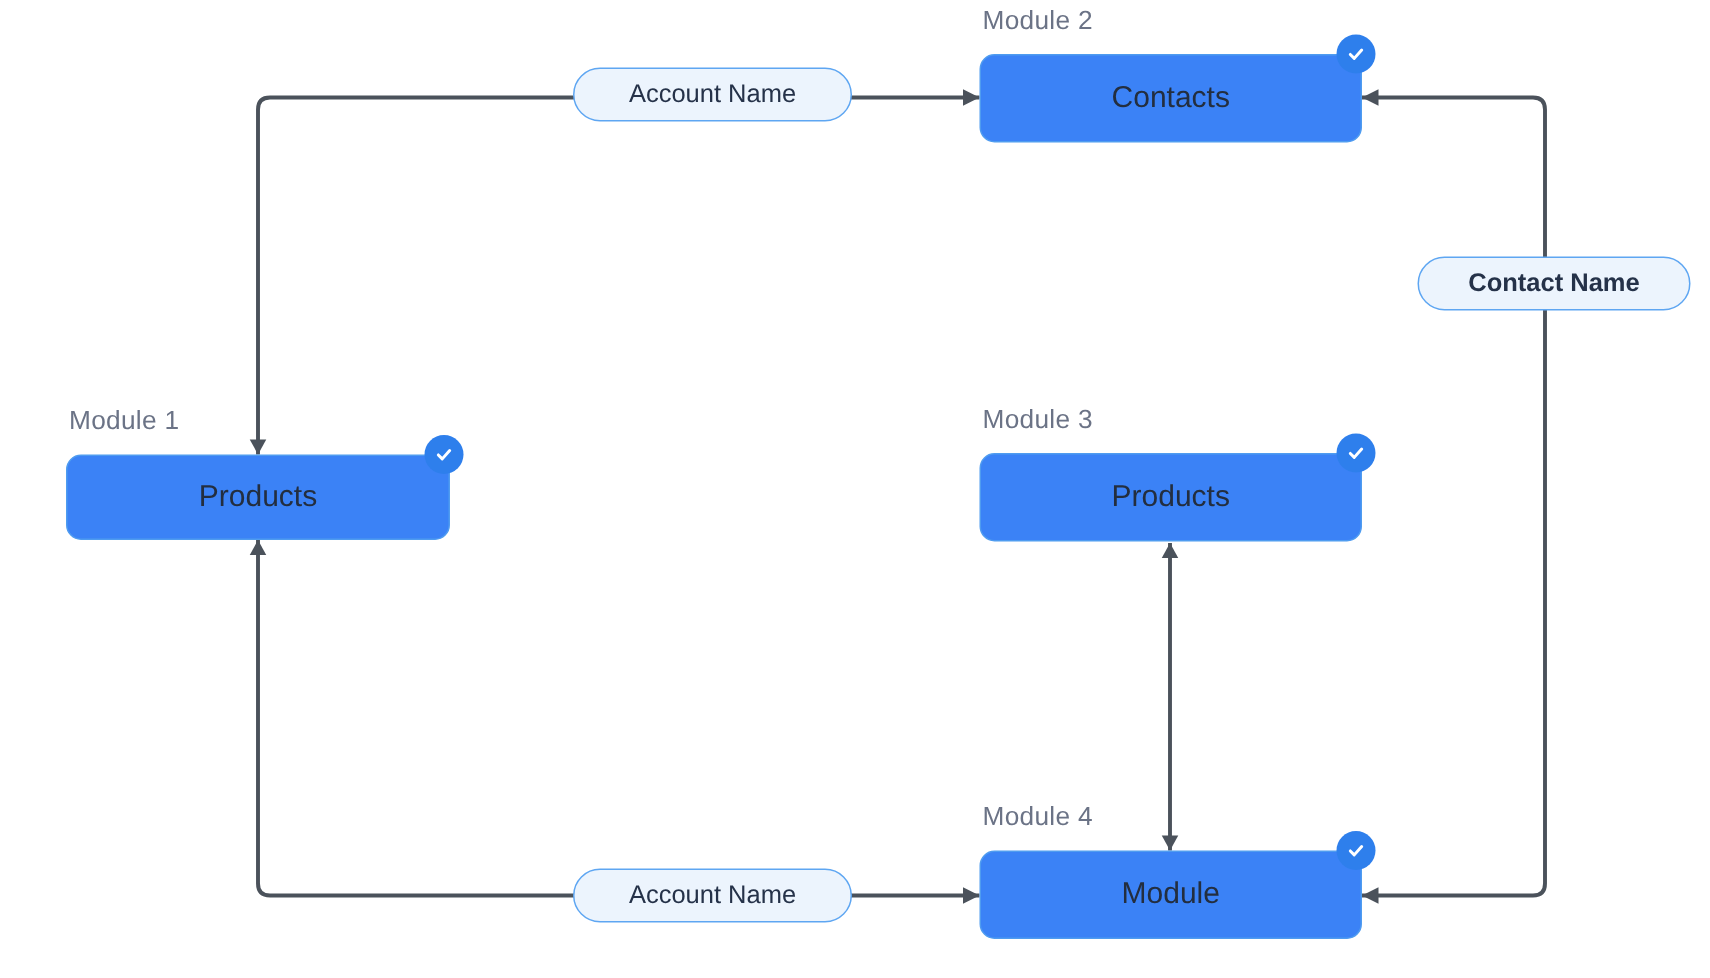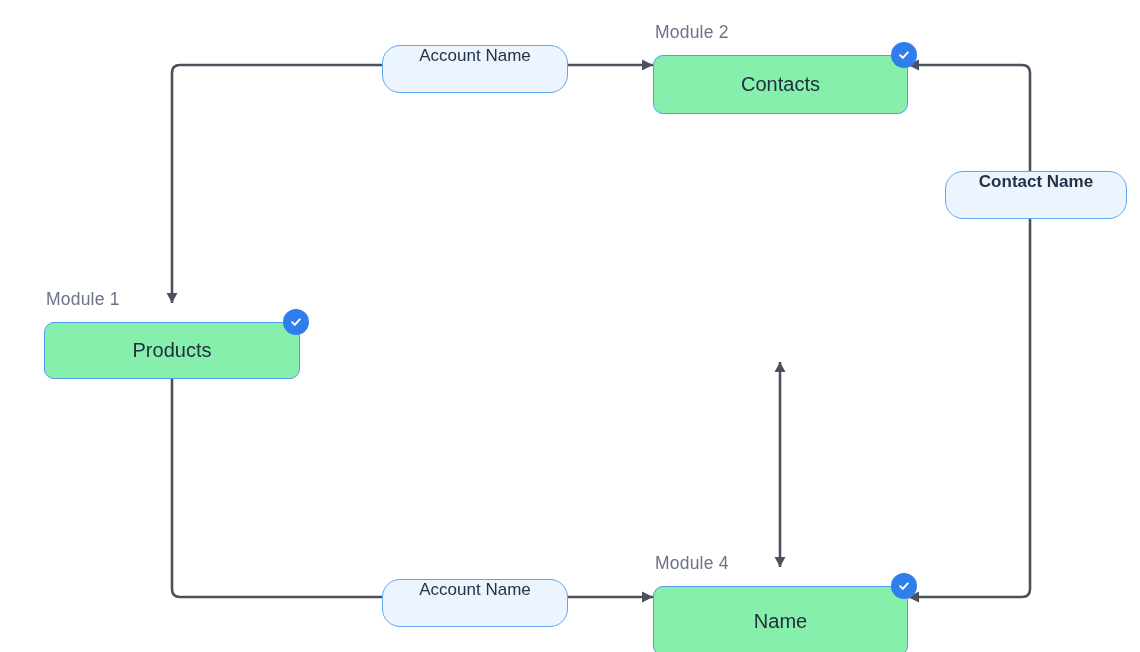--- a/index.html
+++ b/index.html
@@ -8,37 +8,37 @@
     position:relative;width:1140px;height:652px;background:#ffffff;overflow:hidden;
   }
   .connector-layer{position:absolute;left:0;top:0;width:1140px;height:652px;}
   .node{position:absolute;}
   .module-label{
     position:absolute;left:2px;top:-33px;
     font-size:17.5px;color:#6b7386;letter-spacing:.2px;white-space:nowrap;
   }
   .node-box{
     position:relative;box-sizing:border-box;width:100%;height:100%;
-    background:#86efac;border:1.6px solid #4f9cf0;border-radius:10px;
+    background:#3b82f6;border:1.6px solid #4f9cf0;border-radius:10px;
     display:flex;align-items:center;justify-content:center;
     font-size:20px;color:#232e3f;
   }
   .check-badge{
     position:absolute;top:-13px;right:-9px;width:26px;height:26px;
     background:#2e7fec;border-radius:50%;
     display:flex;align-items:center;justify-content:center;z-index:3;
   }
   .check-badge svg{display:block;}
   .pill{
-    position:absolute;box-sizing:border-box;height:48px;
+    position:absolute;box-sizing:border-box;height:36px;
     background:#ecf4fd;border:1.4px solid #5ea6f2;border-radius:18px;
-    display:flex;justify-content:center;
+    display:flex;align-items:center;justify-content:center;
     font-size:17px;color:#253249;z-index:2;white-space:nowrap;
   }
-  .node{z-index:2;margin-top:19px;}
+  .node{z-index:2;}
 </style>
 </head>
 <body>
 
 <div class="canvas">
 
   <svg class="connector-layer" width="1140" height="652" viewBox="0 0 1140 652" fill="none">
 
     <path d="M172 303 L172 73 Q172 65 180 65 L653 65" stroke="#4b525b" stroke-width="2.6" fill="none"></path>
 
@@ -77,25 +77,36 @@
     <div class="node-box">
       <span>Contacts</span>
     </div>
     <div class="check-badge">
       <svg width="14" height="14" viewBox="0 0 24 24">
         <path d="M5.5 12.5 L10 17 L18.5 7.5" stroke="#ffffff" stroke-width="3.4" fill="none" stroke-linecap="round" stroke-linejoin="round"></path>
       </svg>
     </div>
   </div>
 
+  <div class="node" style="left:653px;top:302px;width:255px;height:59px;">
+    <div class="module-label">Module 3</div>
+    <div class="node-box">
+      <span>Products</span>
+    </div>
+    <div class="check-badge">
+      <svg width="14" height="14" viewBox="0 0 24 24">
+        <path d="M5.5 12.5 L10 17 L18.5 7.5" stroke="#ffffff" stroke-width="3.4" fill="none" stroke-linecap="round" stroke-linejoin="round"></path>
+      </svg>
+    </div>
+  </div>
 
-  <div class="node" style="left:653px;top:567px;width:255px;height:70px;">
+  <div class="node" style="left:653px;top:567px;width:255px;height:59px;">
     <div class="module-label">Module 4</div>
     <div class="node-box">
-      <span>Name</span>
+      <span>Module</span>
     </div>
     <div class="check-badge">
       <svg width="14" height="14" viewBox="0 0 24 24">
         <path d="M5.5 12.5 L10 17 L18.5 7.5" stroke="#ffffff" stroke-width="3.4" fill="none" stroke-linecap="round" stroke-linejoin="round"></path>
       </svg>
     </div>
   </div>
 
   <div class="pill" style="left:382px;top:45px;width:186px;">
     <span>Account Name</span>

